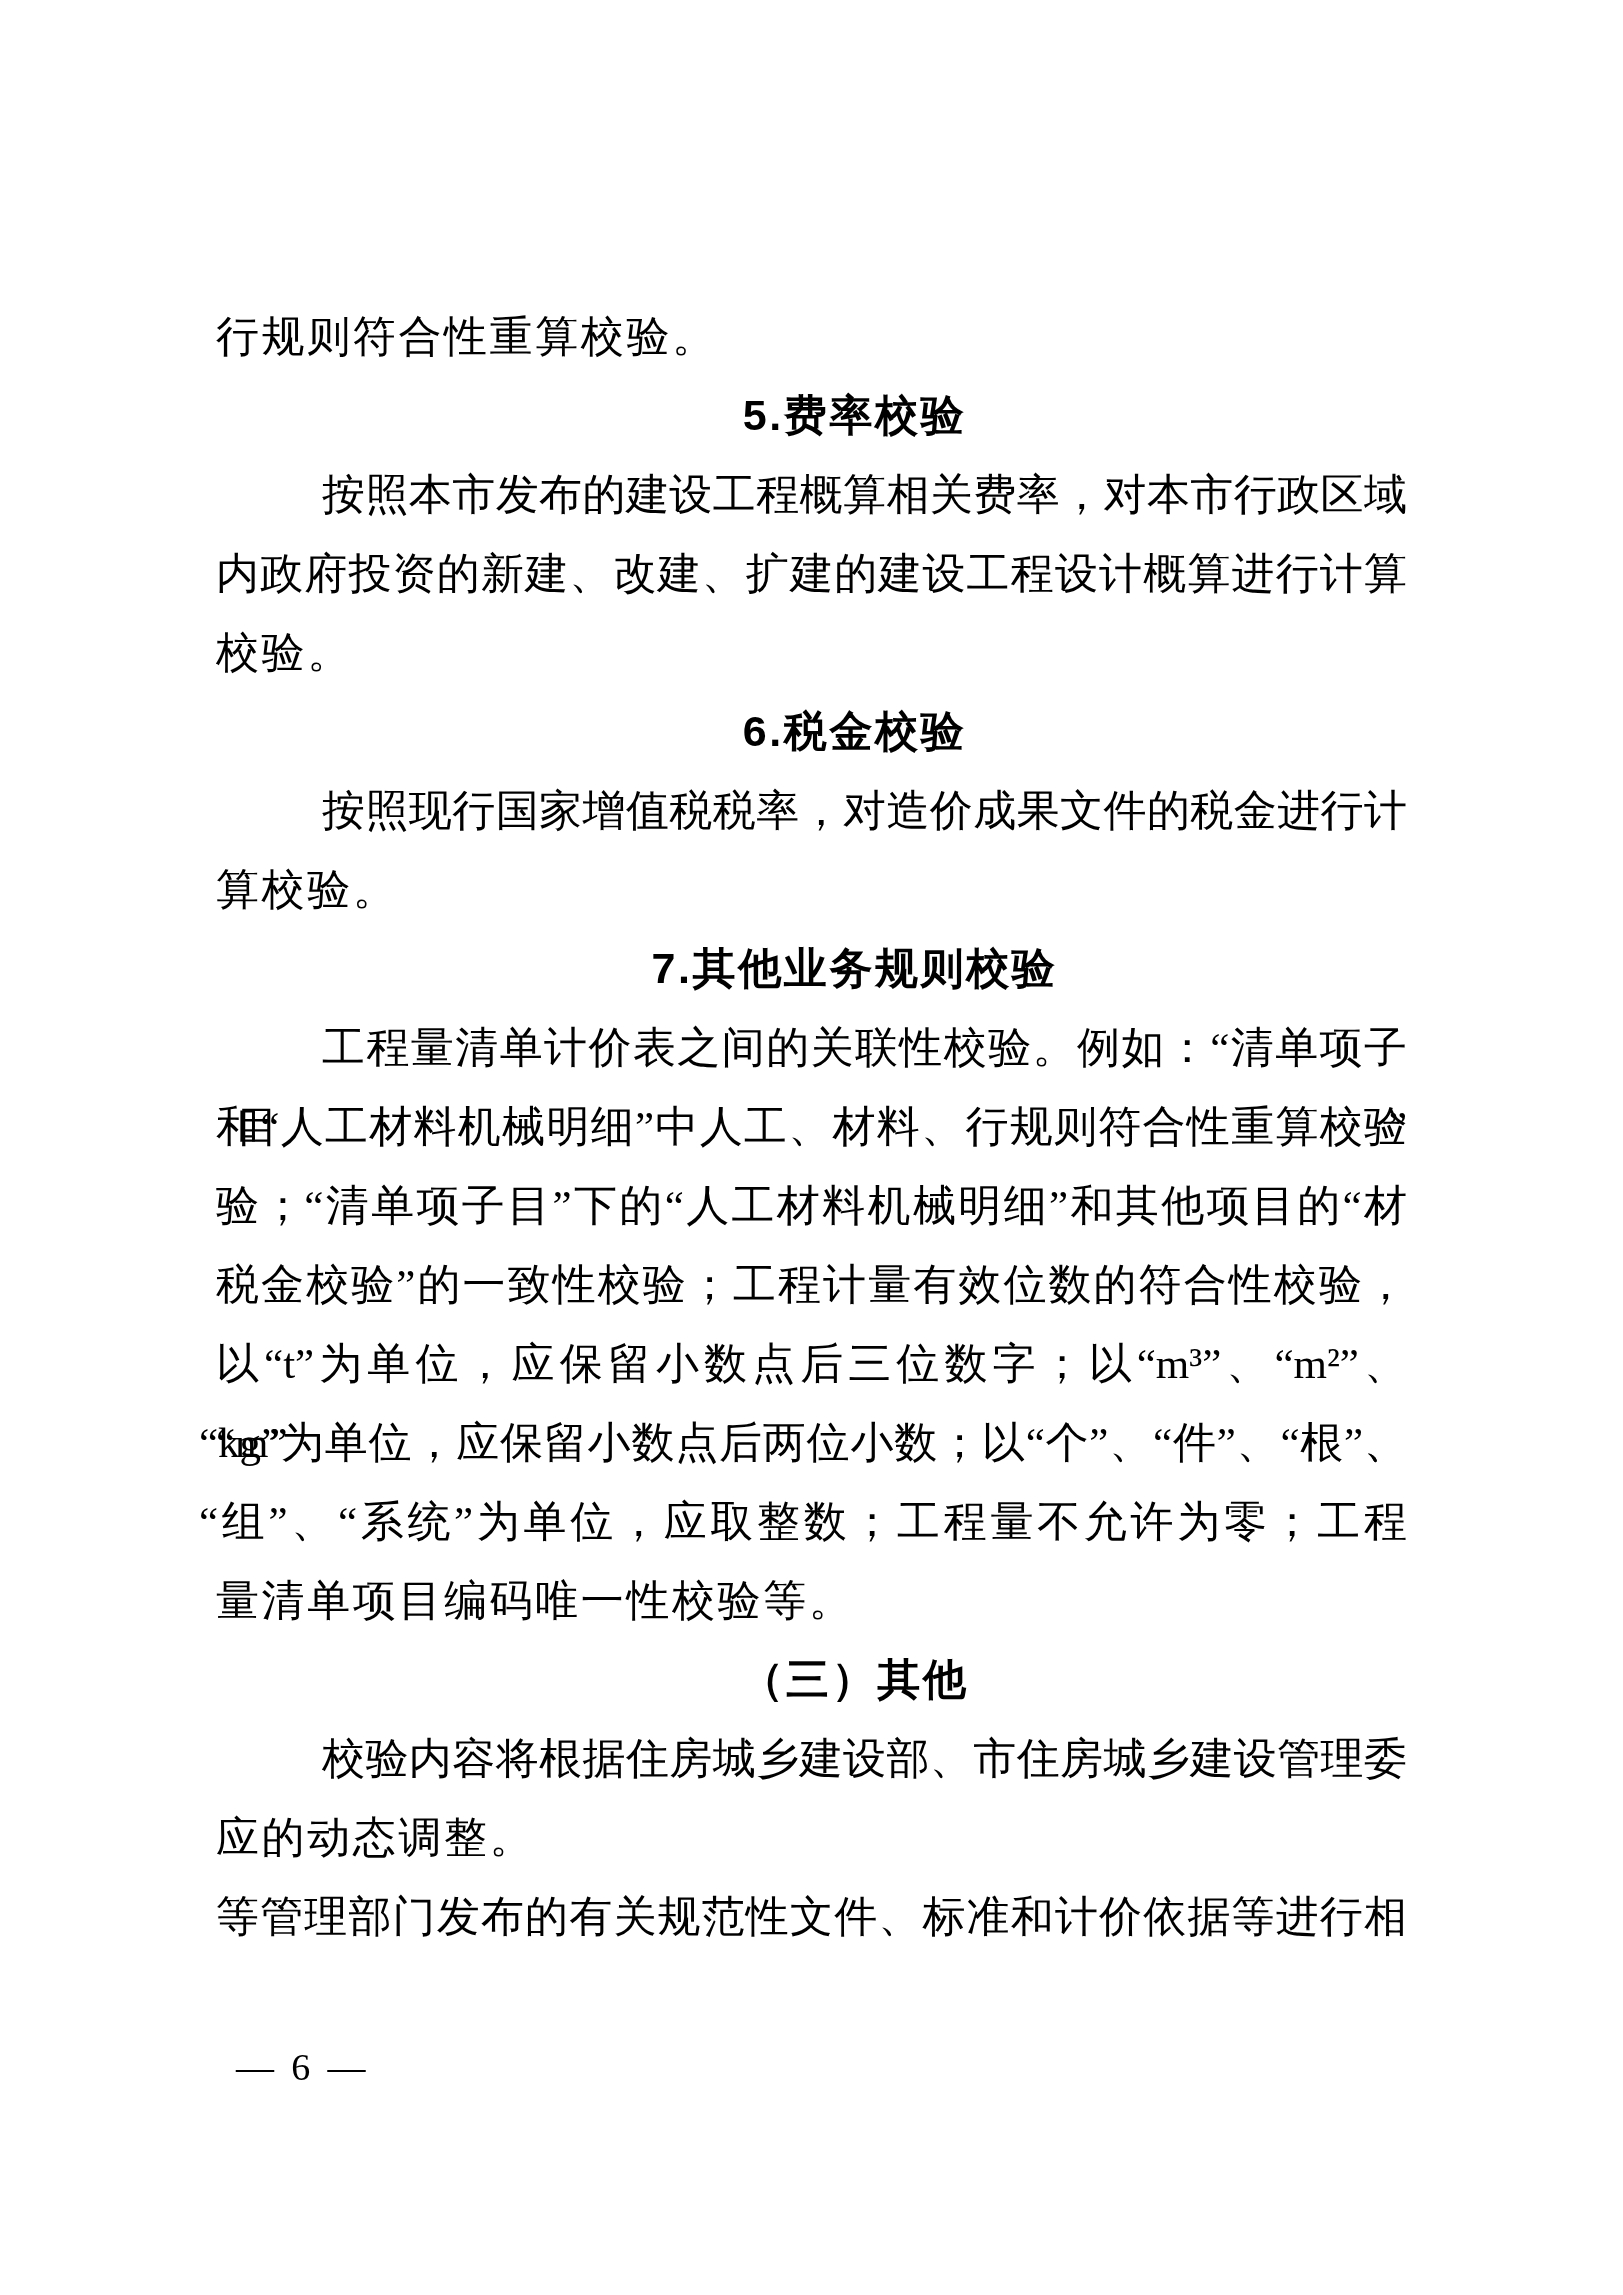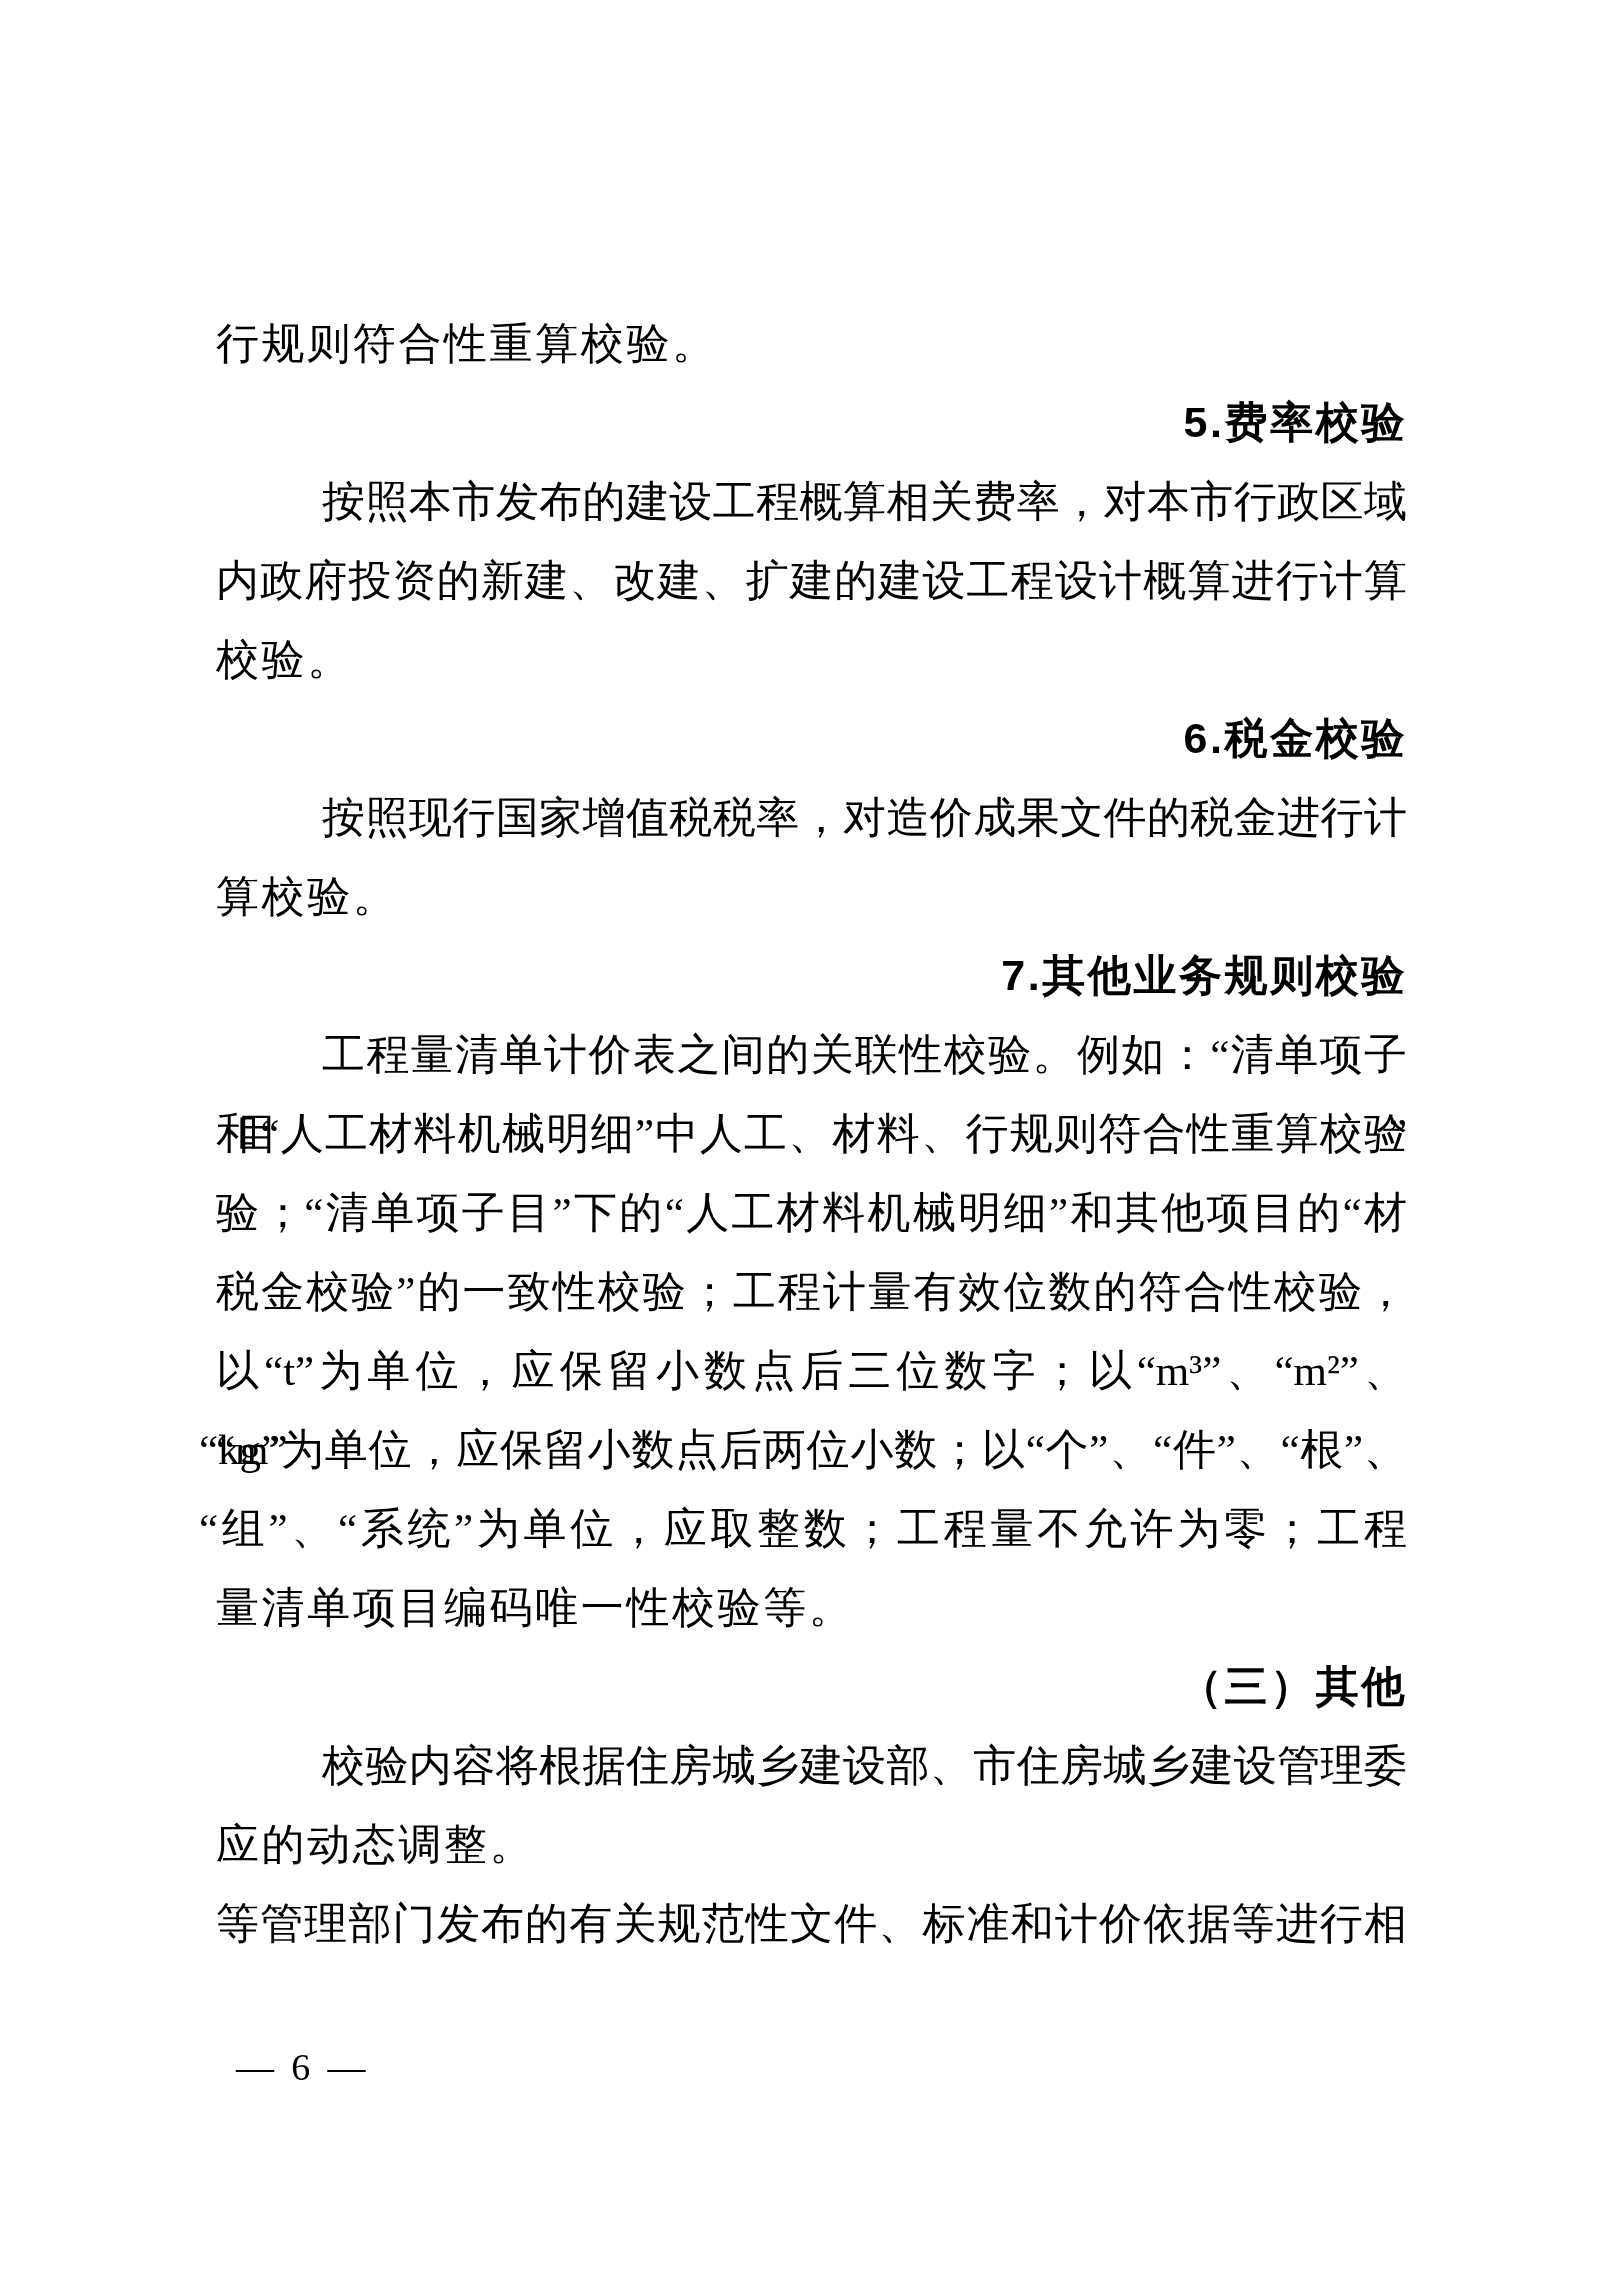--- a/index.html
+++ b/index.html
@@ -18,21 +18,21 @@
   .page {
     position: absolute;
     left: 0; top: 0;
     width: 1623px;
     height: 2295px;
     background: #ffffff;
   }
   .content {
     position: absolute;
     left: 216px;
-    top: 304px;
+    top: 297px;
     width: 1191px;
   }
   .line {
     height: 79px;
     line-height: 79px;
     font-size: 43px;
     white-space: normal;
   }
   .left {
     text-align: left;
@@ -47,21 +47,21 @@
   .indent {
     text-indent: 86px;
     margin-left: 20px;
   }
   .hang {
     text-indent: -17px;
   }
   .heading {
     font-weight: 700;
     letter-spacing: 2.6px;
-    text-align: right;
+    text-align: center;
     white-space: nowrap;
     text-indent: 86px;
     font-family: "Liberation Sans", "Liberation Serif", sans-serif;
   }
   .footer {
     position: absolute;
     left: 236px;
     top: 2046px;
     height: 43px;
     line-height: 43px;

